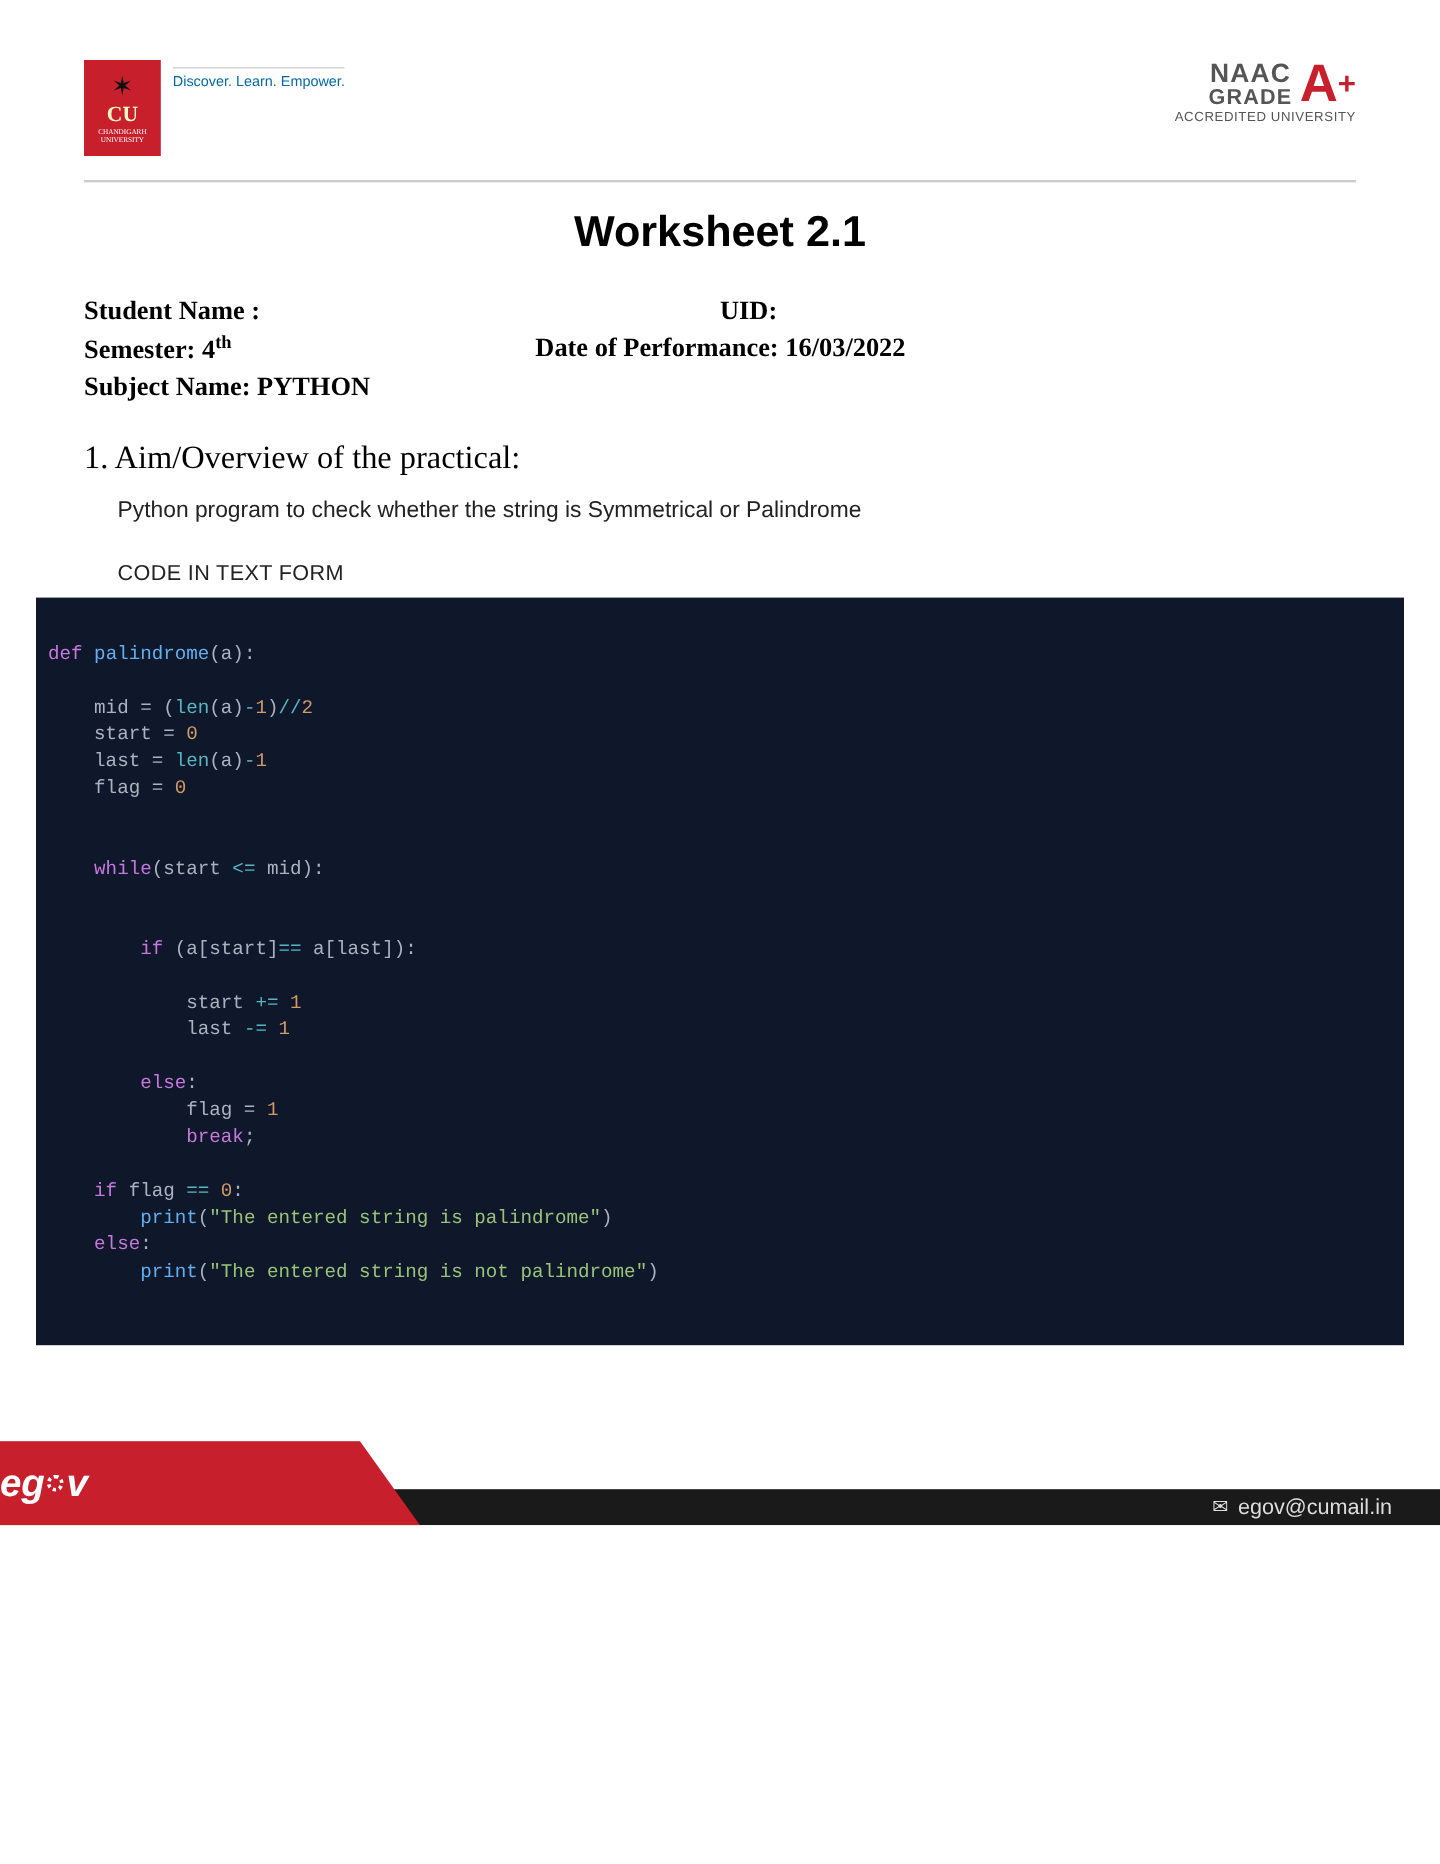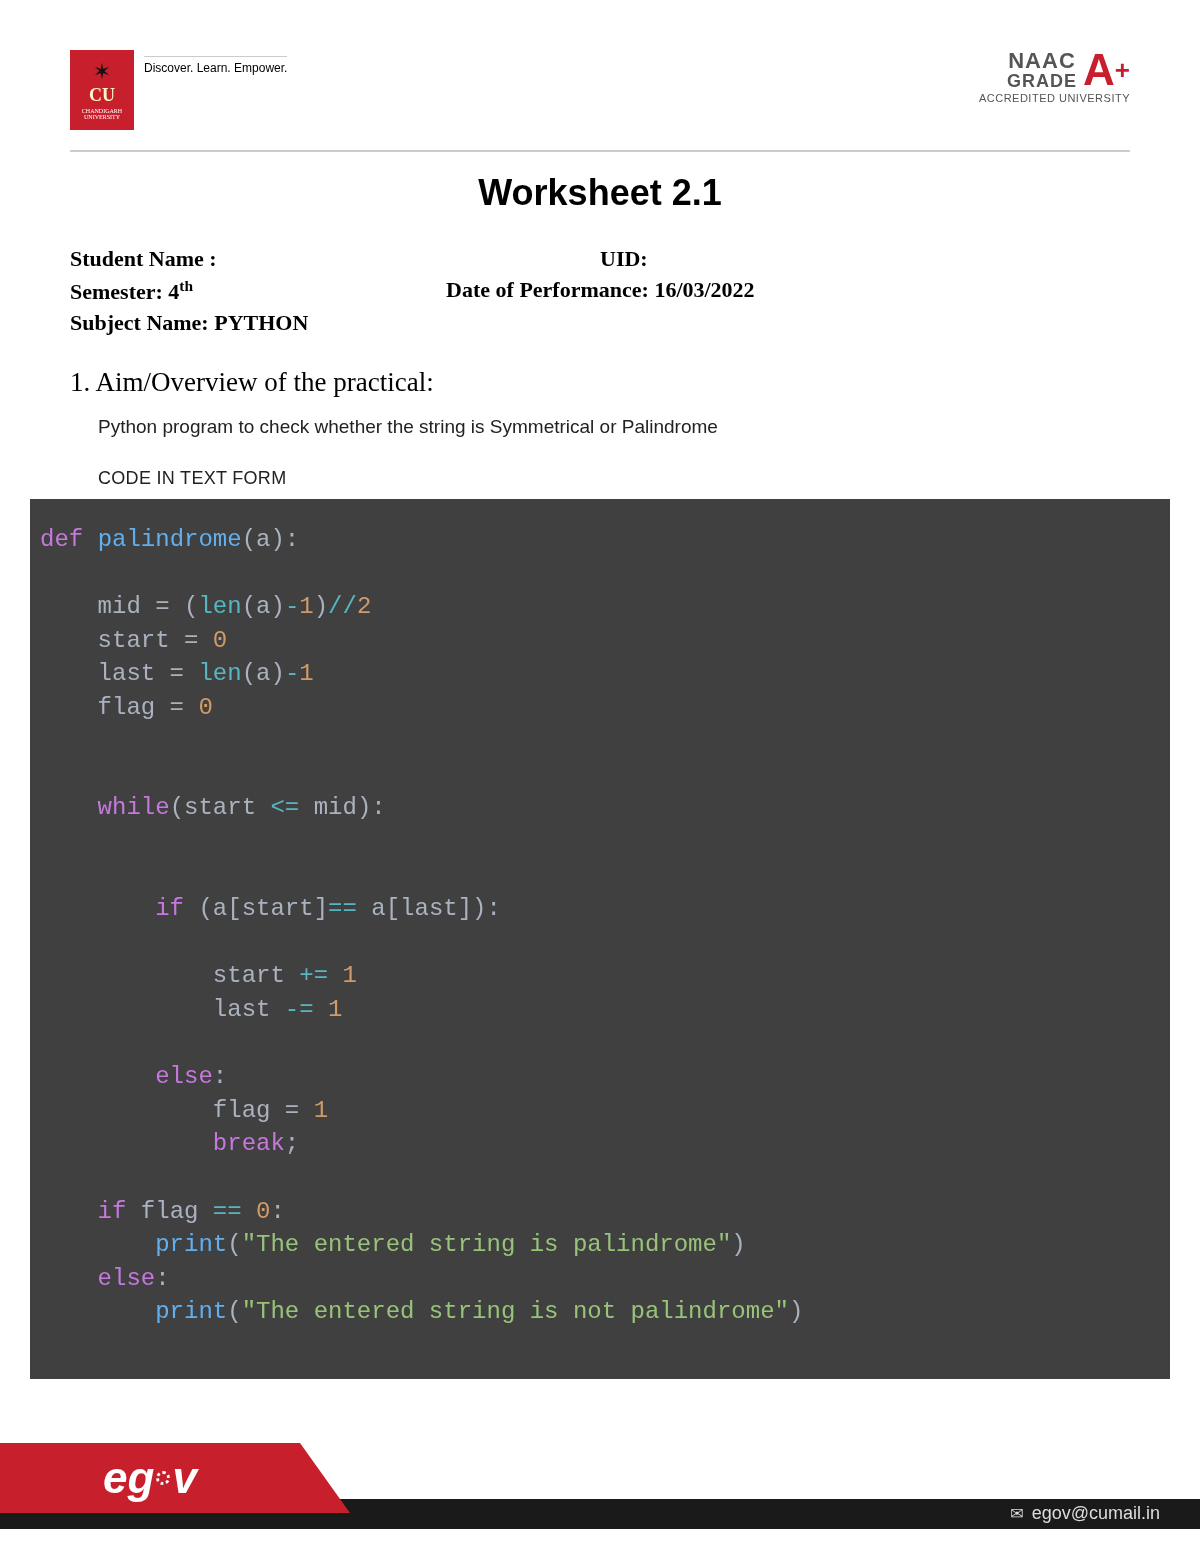--- a/index.html
+++ b/index.html
@@ -7,52 +7,52 @@
 .page { padding: 50px 70px 0 70px; }
 .header-row { display: flex; justify-content: space-between; align-items: flex-start; margin-bottom: 20px; }
 .logo-left { display: flex; align-items: flex-start; gap: 10px; }
 .cu-badge { width: 64px; height: 80px; background: #c81f2d; display: flex; flex-direction: column; align-items: center; justify-content: center; position: relative; }
 .cu-badge .star { color: #111; font-size: 22px; line-height: 1; }
 .cu-badge .cu { color: #fef9c3; font-weight: bold; font-size: 18px; margin-top: 2px; }
 .cu-badge .sub { color: #fff; font-size: 6px; text-align: center; line-height: 1; margin-top: 2px; }
 .dept-title { font-family: Arial, Helvetica, sans-serif; }
 .dept-title .line1 { color: #c81f2d; font-weight: 900; font-size: 30px; letter-spacing: 0.5px; }
 .dept-title .line2 { color: #222; font-weight: 900; font-size: 30px; letter-spacing: 0.5px; }
-.dept-title .tag { color: #000000; font-size: 12px; border-top: 1px solid #ccc; margin-top: 6px; padding-top: 4px; font-family: Arial, sans-serif; }
+.dept-title .tag { color: #0369a1; font-size: 12px; border-top: 1px solid #ccc; margin-top: 6px; padding-top: 4px; font-family: Arial, sans-serif; }
 .naac { text-align: center; font-family: Arial, Helvetica, sans-serif; }
 .naac .top { display: flex; align-items: flex-end; justify-content: flex-end; gap: 6px; }
 .naac .nl { color: #555; font-weight: 900; line-height: 1; }
 .naac .nl .n1 { font-size: 22px; letter-spacing: 1px; }
 .naac .nl .n2 { font-size: 18px; letter-spacing: 1px; }
 .naac .a { color: #c81f2d; font-weight: 900; font-size: 44px; line-height: 0.9; position: relative; }
 .naac .a .plus { font-size: 26px; position: relative; top: -6px; }
 .naac .acc { color: #555; font-size: 11px; letter-spacing: 0.5px; margin-top: 2px; }
 .rule { border: none; border-top: 2px solid #ccc; margin: 10px 0 20px 0; }
 .title { text-align: center; font-family: Arial, Helvetica, sans-serif; font-weight: 900; font-size: 36px; margin: 10px 0 30px 0; }
 .info { font-family: Georgia, 'Times New Roman', serif; font-size: 22px; line-height: 1.4; }
 .info-row { display: flex; justify-content: flex-end; }
 .info-row .left { flex: 1; }
 .info-row .right { flex: 1; }
 .info b, .info .lbl { font-weight: bold; }
 .sup { font-size: 0.7em; vertical-align: super; }
 .section-head { font-family: Georgia, serif; font-size: 27px; font-weight: normal; margin-top: 28px; }
 .aim-text { font-family: Arial, Helvetica, sans-serif; font-size: 19px; color: #222; margin-left: 28px; margin-top: 18px; }
 .code-label { font-family: Arial, Helvetica, sans-serif; font-size: 18px; color: #222; margin-left: 28px; margin-top: 30px; margin-bottom: 10px; letter-spacing: 0.3px; }
-.code-block { background: #404040; color: #abb2bf; font-family: "Consolas", "Courier New", monospace; font-size: 24px; line-height: 1.4; padding: 24px 10px 50px 10px; margin: 0 -40px; white-space: pre; overflow: hidden; }
+.code-block { background: #0f172a; color: #abb2bf; font-family: "Consolas", "Courier New", monospace; font-size: 16px; line-height: 1.4; padding: 36px 10px 50px 10px; margin: 0 -40px; white-space: pre; overflow: hidden; }
 .kw { color: #c678dd; }
 .fn { color: #61afef; }
 .pr { color: #abb2bf; }
 .op { color: #56b6c2; }
 .num { color: #d19a66; }
 .str { color: #98c379; }
 .bi { color: #56b6c2; }
 .footer { position: relative; margin-top: 30px; height: 120px; }
 .footer .bar { position: absolute; bottom: 0; left: 0; right: 0; height: 30px; background: #1a1a1a; display: flex; justify-content: flex-end; align-items: center; padding-right: 40px; color: #ddd; font-family: Arial, sans-serif; font-size: 18px; }
 .footer .bar .mail-icon { margin-right: 8px; font-size: 16px; }
-.footer .egov { position: absolute; bottom: 16px; left: 0; height: 70px; width: 300px; background: #c81f2d; display: flex; align-items: center; justify-content: center; color: #fff; font-family: Arial, sans-serif; font-weight: 900; font-size: 44px; font-style: italic; }
+.footer .egov { position: absolute; bottom: 0; left: 0; height: 70px; width: 300px; background: #c81f2d; display: flex; align-items: center; justify-content: flex-start; color: #fff; font-family: Arial, sans-serif; font-weight: 900; font-size: 32px; font-style: italic; }
 .footer .egov::after { content: ""; position: absolute; right: -50px; top: 0; width: 0; height: 0; border-top: 70px solid transparent; border-left: 50px solid #c81f2d; }
 .footer .egov .gear { display: inline-block; width: 14px; height: 14px; border: 3px dotted #fff; border-radius: 50%; margin: 0 2px; vertical-align: middle; }
 </style>
 </head>
 <body>
 
 <div class="page">
   <div class="header-row">
     <div class="logo-left">
       <div class="cu-badge">

